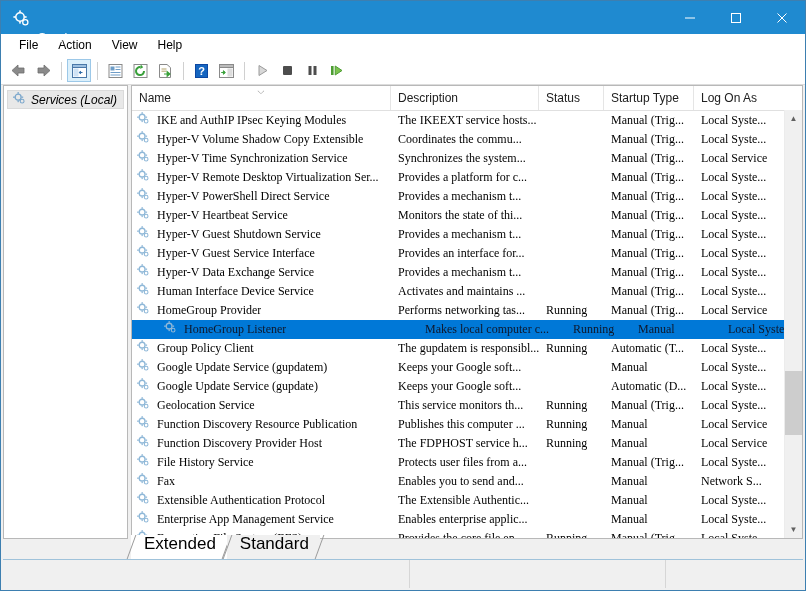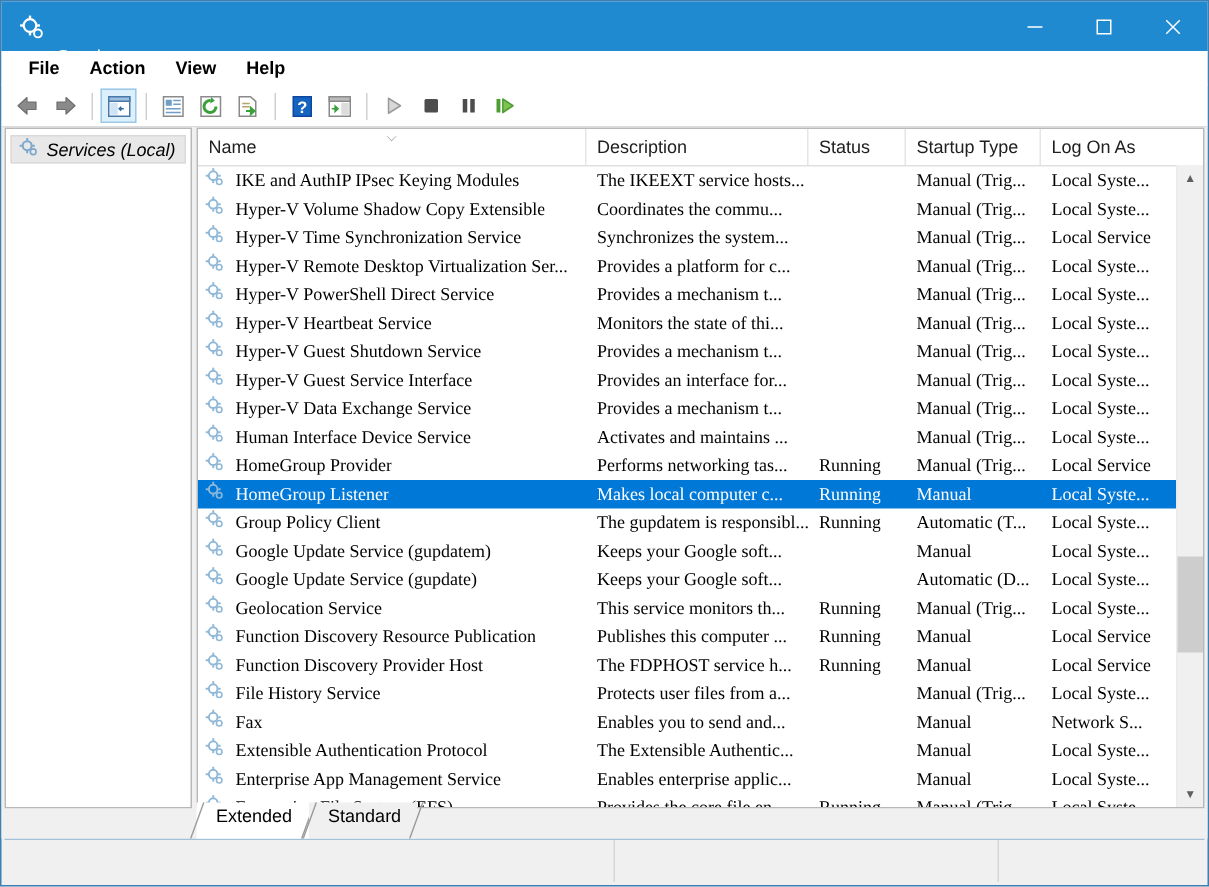--- a/index.html
+++ b/index.html
@@ -27,21 +27,21 @@
   .win-controls{position:absolute;right:0;top:0;height:33px;display:flex;}
   .win-btn{width:46px;height:33px;display:flex;align-items:center;justify-content:center;}
   .win-btn svg{display:block;}
 
   
   .menubar{
     height:22px;flex:0 0 22px;background:#fff;
     display:flex;align-items:center;padding-left:8px;
     border-bottom:1px solid #fff;
   }
-  .menu-item{padding:2px 10px;font-size:12px;color:#000;line-height:16px;font-weight:bold;}
+  .menu-item{padding:2px 10px;font-size:12px;color:#000;line-height:16px;}
 
   
   .toolbar{
     height:27px;flex:0 0 27px;background:#fff;
     display:flex;align-items:center;padding-left:5px;
     border-bottom:1px solid #dcdcdc;
   }
   .tb-btn{width:24px;height:23px;display:flex;align-items:center;justify-content:center;margin-right:1px;border:1px solid transparent;box-sizing:border-box;}
   .tb-btn.active{background:#dcf0fb;border:1px solid #9cc8e8;}
   .tb-sep{width:1px;height:18px;background:#d0d0d0;margin:0 5px;}
@@ -84,21 +84,21 @@
   .col-name{width:259px;flex:0 0 259px;}
   .col-desc{width:148px;flex:0 0 148px;}
   .col-status{width:65px;flex:0 0 65px;}
   .col-start{width:90px;flex:0 0 90px;}
   .col-logon{width:75px;flex:0 0 75px;border-right:none;}
 
   
   .lv-body{flex:1 1 auto;overflow:hidden;position:relative;}
   .lv-rows{position:absolute;left:0;top:0;right:17px;font-family:Liberation Serif, serif;}
   .lv-row{height:19px;display:flex;align-items:center;font-size:12px;color:#000;}
-  .lv-row.selected{background:#0078d7;color:#ffffff;}
+  .lv-row.selected{background:#0078d7;color:#0f172a;padding-left:27px;}
   .cell{
     box-sizing:border-box;padding-left:7px;
     white-space:nowrap;overflow:hidden;line-height:19px;
     display:flex;align-items:center;
   }
   .cell.name{padding-left:4px;}
   .cell.name .gear{margin-right:5px;flex:0 0 16px;}
   .cell-txt{overflow:hidden;white-space:nowrap;}
 
   
@@ -110,21 +110,21 @@
   .sb-arrow{height:17px;flex:0 0 17px;display:flex;align-items:center;justify-content:center;color:#606060;font-size:8px;}
   .sb-track{flex:1 1 auto;position:relative;}
   .sb-thumb{position:absolute;left:0;right:0;top:62%;height:64px;background:#cdcdcd;}
 
   
   .tabs-strip{
     height:20px;flex:0 0 20px;background:#f0f0f0;
     display:flex;align-items:flex-end;padding-left:130px;position:relative;
   }
   .tab{
-    position:relative;height:24px;line-height:18px;font-size:12px;
+    position:relative;height:24px;line-height:18px;font-size:17px;
     padding:0 11px 0 13px;color:#000;background:#f0f0f0;
   }
   .tab::before{
     content:"";position:absolute;left:0;top:0;bottom:0;width:10px;
     border-left:1px solid #9a9a9a;transform:skewX(-20deg);
   }
   .tab::after{
     content:"";position:absolute;right:0;top:0;bottom:0;width:10px;
     border-right:1px solid #9a9a9a;transform:skewX(-20deg);
   }

